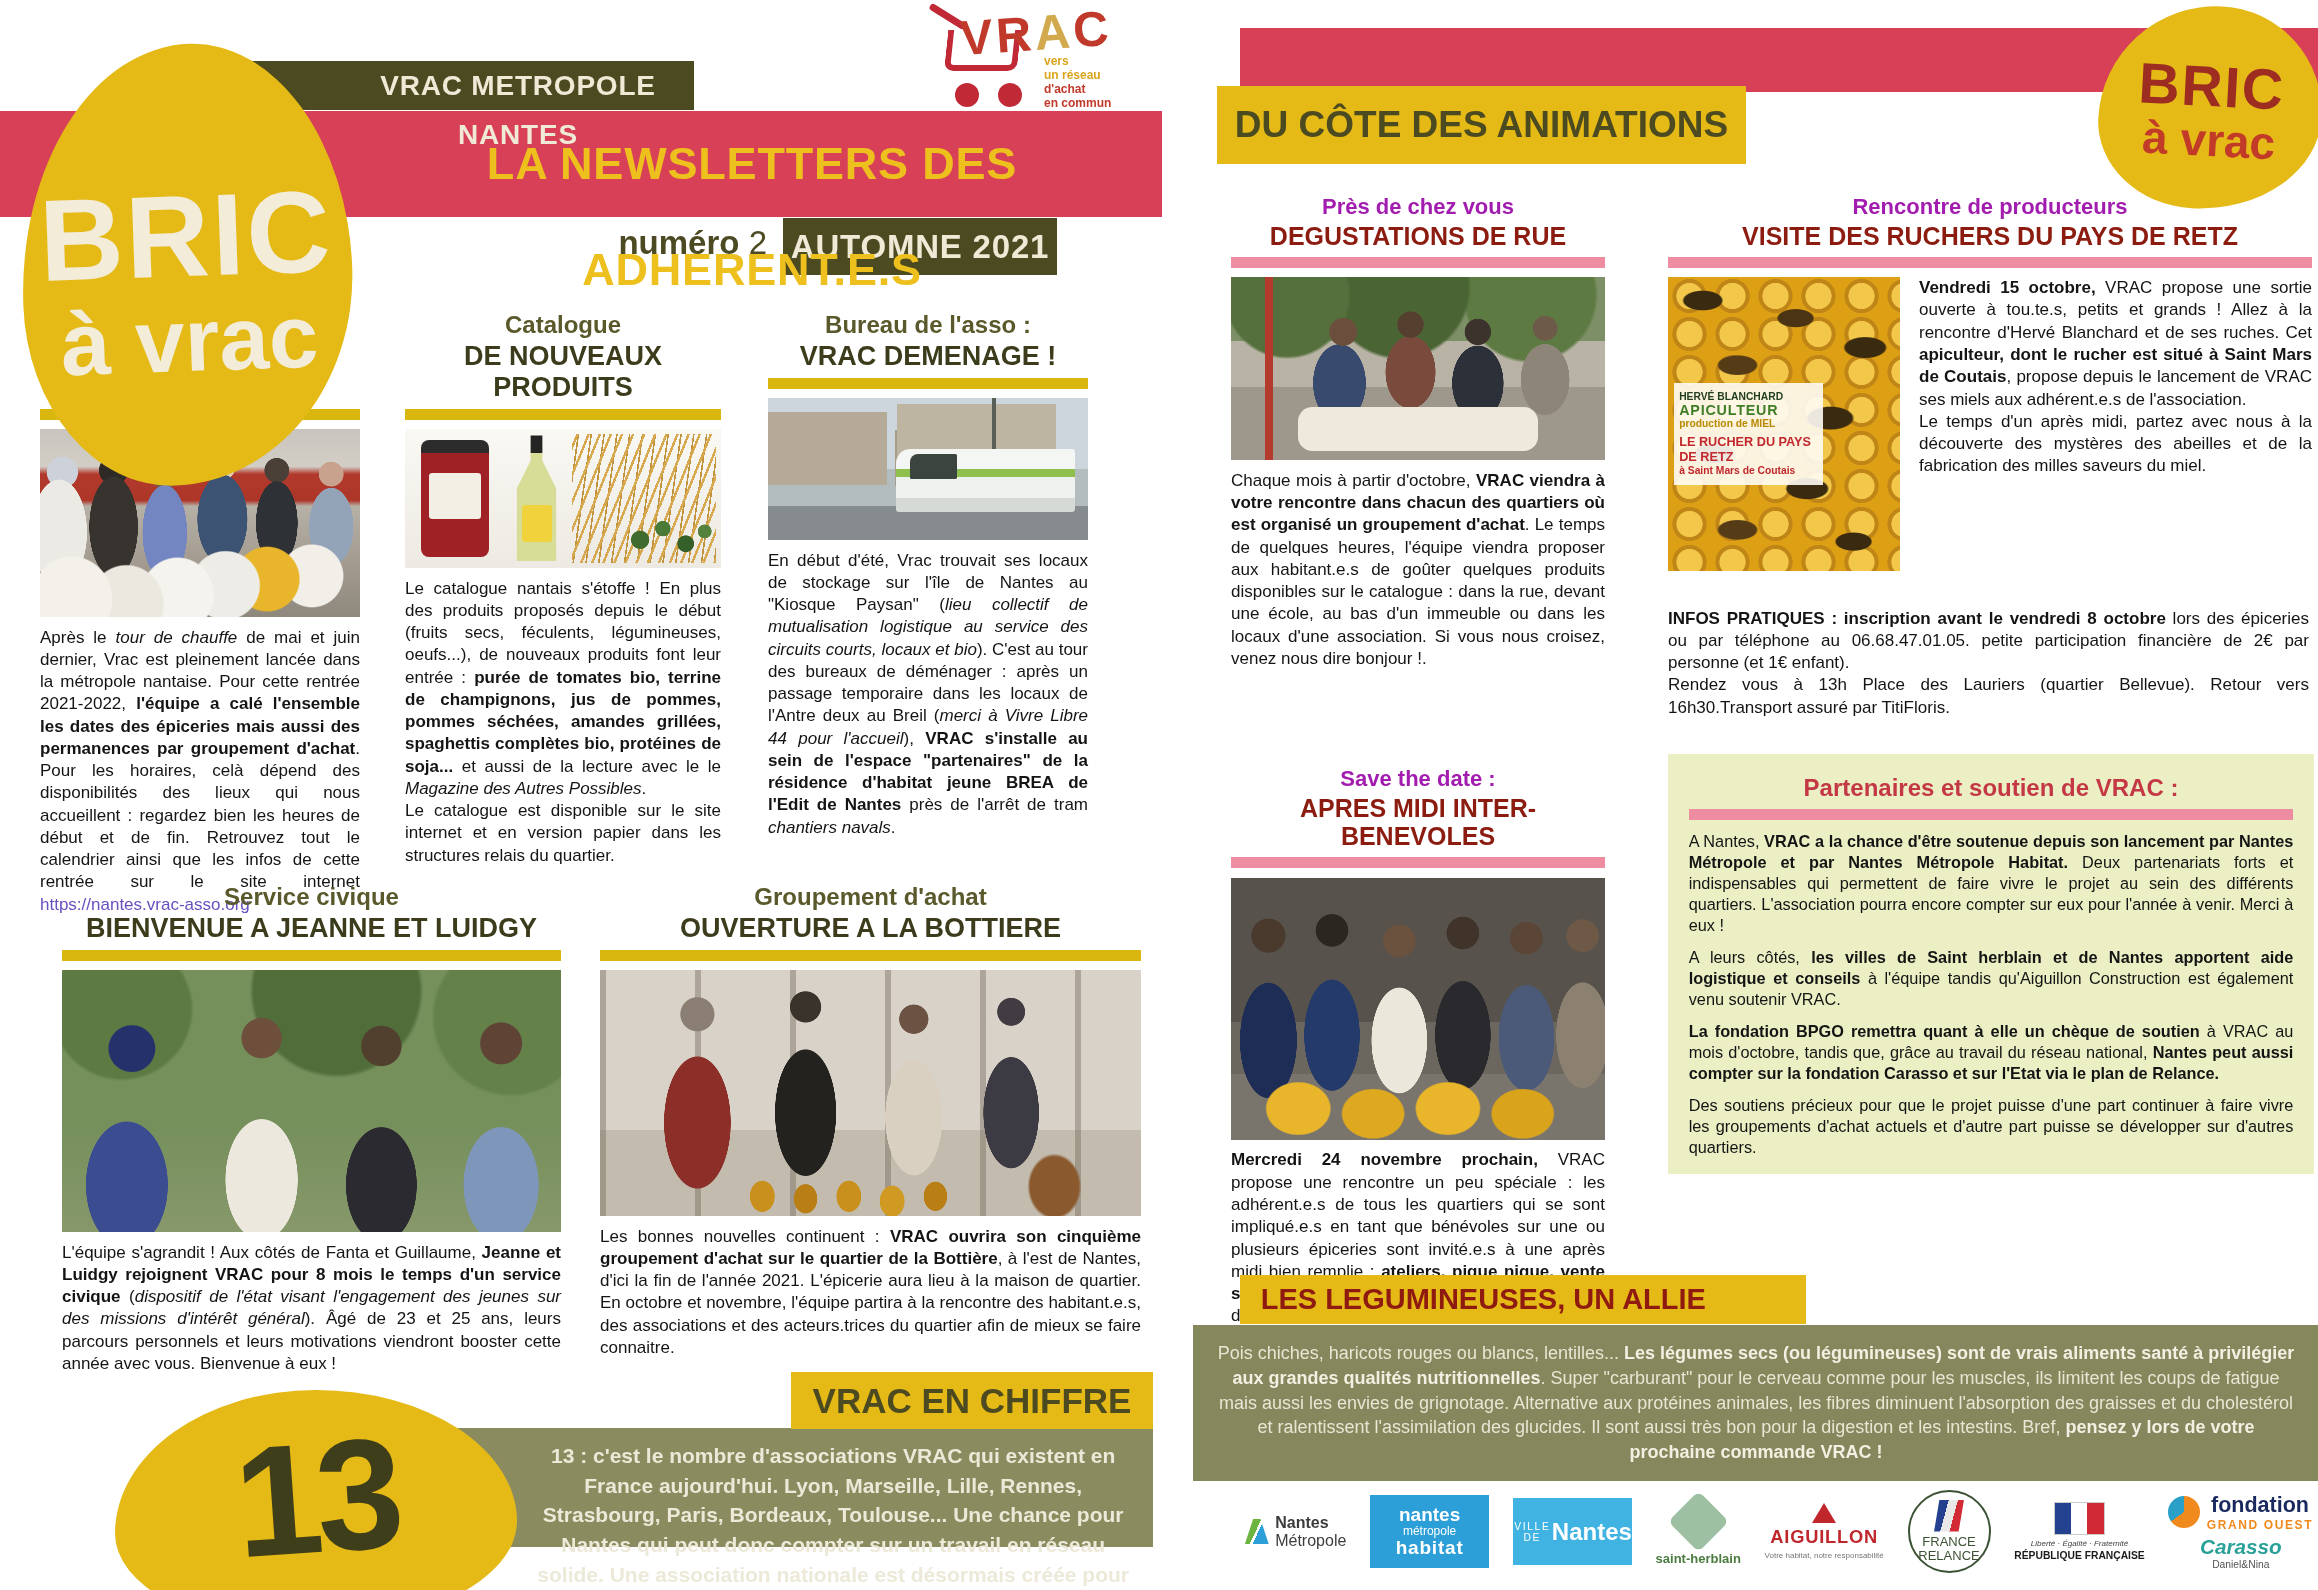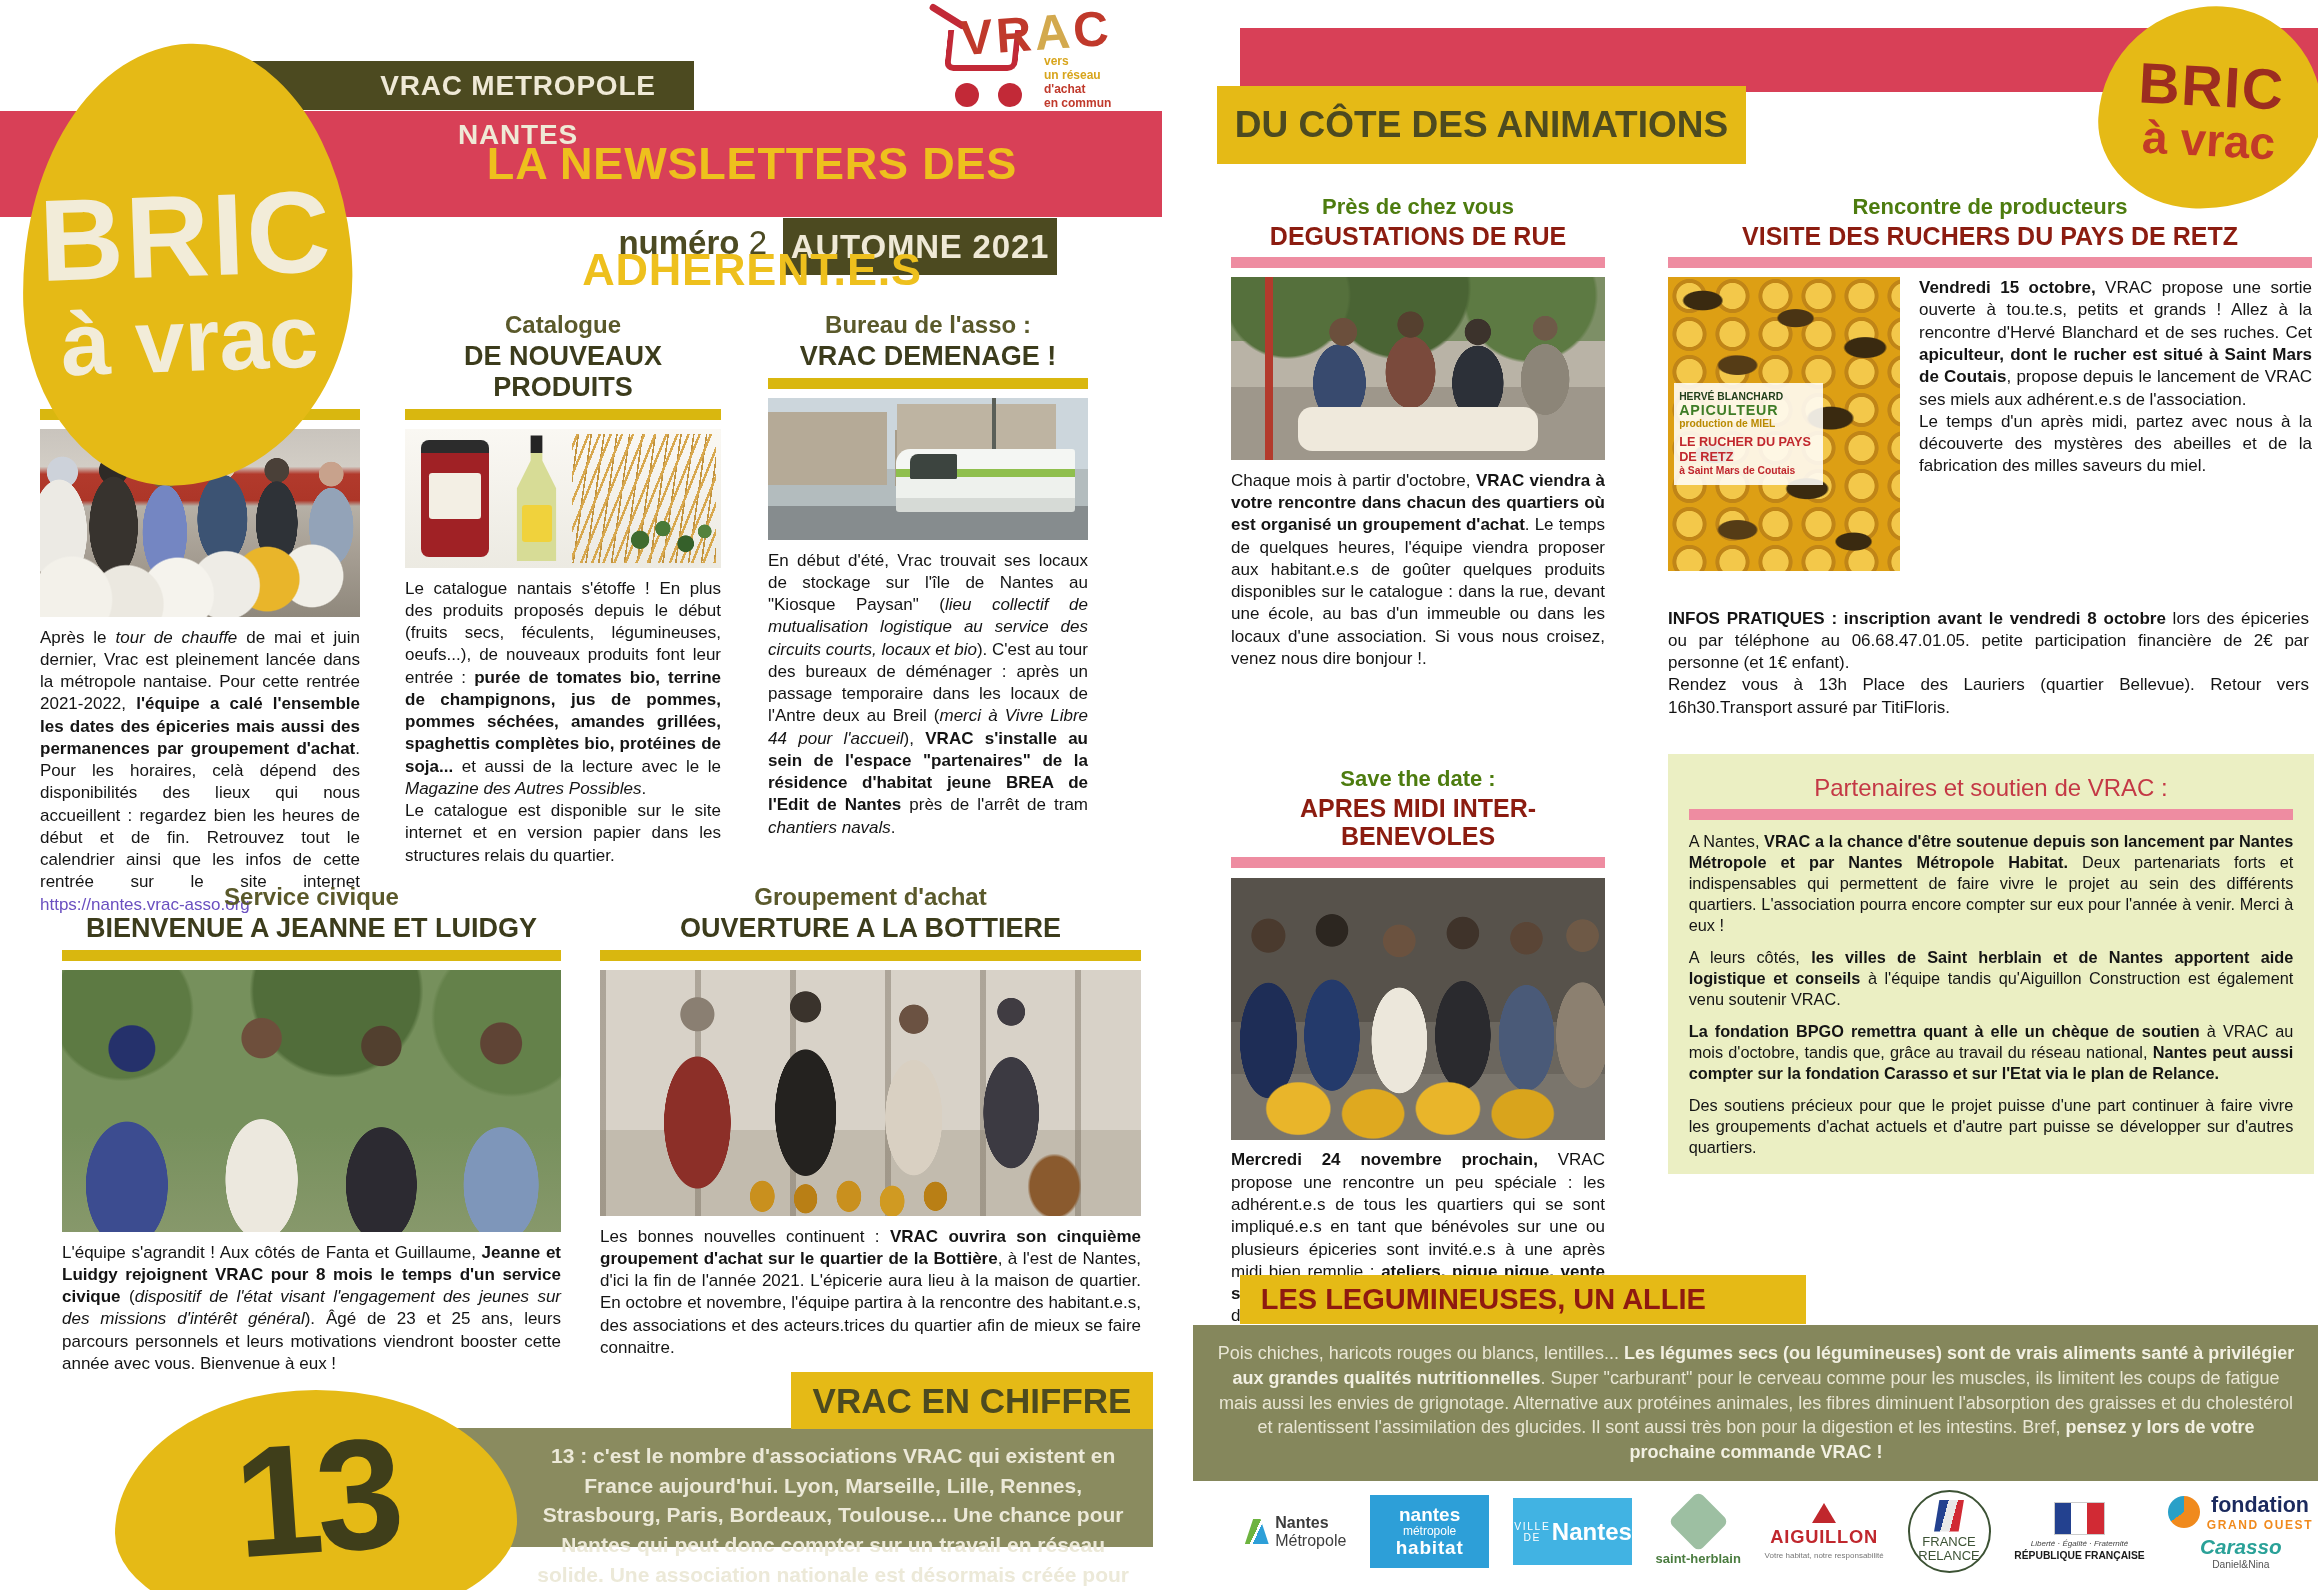--- a/index.html
+++ b/index.html
@@ -29,21 +29,21 @@
 .w1{left:30px}.w2{left:73px}
 .vtext{position:absolute;left:35px;top:1.6px;font-weight:700;font-size:49px;letter-spacing:3.2px;transform:rotate(-4deg)}
 .vtext .lv{color:#c0392b}.vtext .la{color:#d3a94e}
 .vtag{position:absolute;left:119px;top:52px;font-weight:700;font-size:12px;line-height:1.15}
 .vtag .ty{color:#d8a51c}.vtag .tr{color:#c0392b}
 
 
 .kick{font-weight:700;color:#5a592b;text-align:center;font-size:24px;line-height:1.1}
 .ttl{font-weight:700;color:#3c3c1c;text-align:center;font-size:27px;line-height:1.15;margin-top:2.4px}
 .ybar{height:10.3px;background:#d9b70f;margin-top:6.4px}
-.pkick{font-weight:700;color:#4d7c0f;text-align:center;font-size:22px;line-height:1.1}
+.pkick{font-weight:700;color:#a21caf;text-align:center;font-size:22px;line-height:1.1}
 .rttl{font-weight:700;color:#8c1c10;text-align:center;font-size:25px;line-height:1.15;margin-top:2.4px}
 .pbar{height:11px;background:#ee8ca1;margin-top:6.4px}
 .body{font-size:17px;line-height:1.31;text-align:justify;margin-top:9.5px;color:#141414}
 .url{color:#6a4fc0;text-decoration:none}
 .photo{position:relative;overflow:hidden;margin-top:9.5px}
 
 #a-epiceries{left:40px;top:312px;width:320px}
 #a-catalogue{left:405px;top:312px;width:316px}
 #a-demenage{left:768px;top:312px;width:320px}
 #a-civique{left:62px;top:884px;width:499px}
@@ -141,21 +141,21 @@
  font-weight:700;font-size:37px;line-height:78px;text-align:center}
 #blob-right{left:2099px;top:6.4px;width:223px;height:203px;z-index:3;transform:rotate(3deg)}
 #blob-right .rb1{margin-top:52px;text-align:center;font-weight:700;font-size:57px;line-height:1;color:#9c2d20;letter-spacing:1.6px}
 #blob-right .rb2{text-align:center;font-weight:700;font-size:46px;line-height:1.1;color:#c23a28}
 
 #a-degustations{left:1231px;top:195px;width:374px}
 #a-savedate{left:1231px;top:767px;width:374px}
 #a-ruchers{left:1668px;top:195px;width:644px}
 #infos-pratiques{left:1668px;top:598px;width:641px}
 #gbox{left:1668px;top:754px;width:646px;background:#ebefc3;padding:17.5px 20.7px 16px}
-#gbox .gt1{color:#c43845;font-weight:400;font-size:24px;line-height:1.3;text-align:center}
+#gbox .gt1{color:#c43845;font-weight:700;font-size:24px;line-height:1.3;text-align:center}
 #gbox .gp{font-size:16.3px;line-height:1.29;text-align:justify;margin-top:11px;color:#141414}
 #leg-head{left:1240px;top:1275px;width:566px;height:49px;background:#e5ba16;color:#8e1a10;
  font-weight:700;font-size:29px;line-height:49px;padding-left:20.7px}
 #leg-block{left:1193px;top:1325px;width:1126px;background:#85875c;color:#e9e6d4;
  font-size:18px;line-height:1.38;text-align:center;padding:16px 24px;font-weight:400}
 #leg-block b{font-weight:700;color:#f2f0e2}
 
 
 #ph-degustation{height:183px;background:
  radial-gradient(circle 64px at 15% 10%,#55703c 0 95%,transparent 100%),

